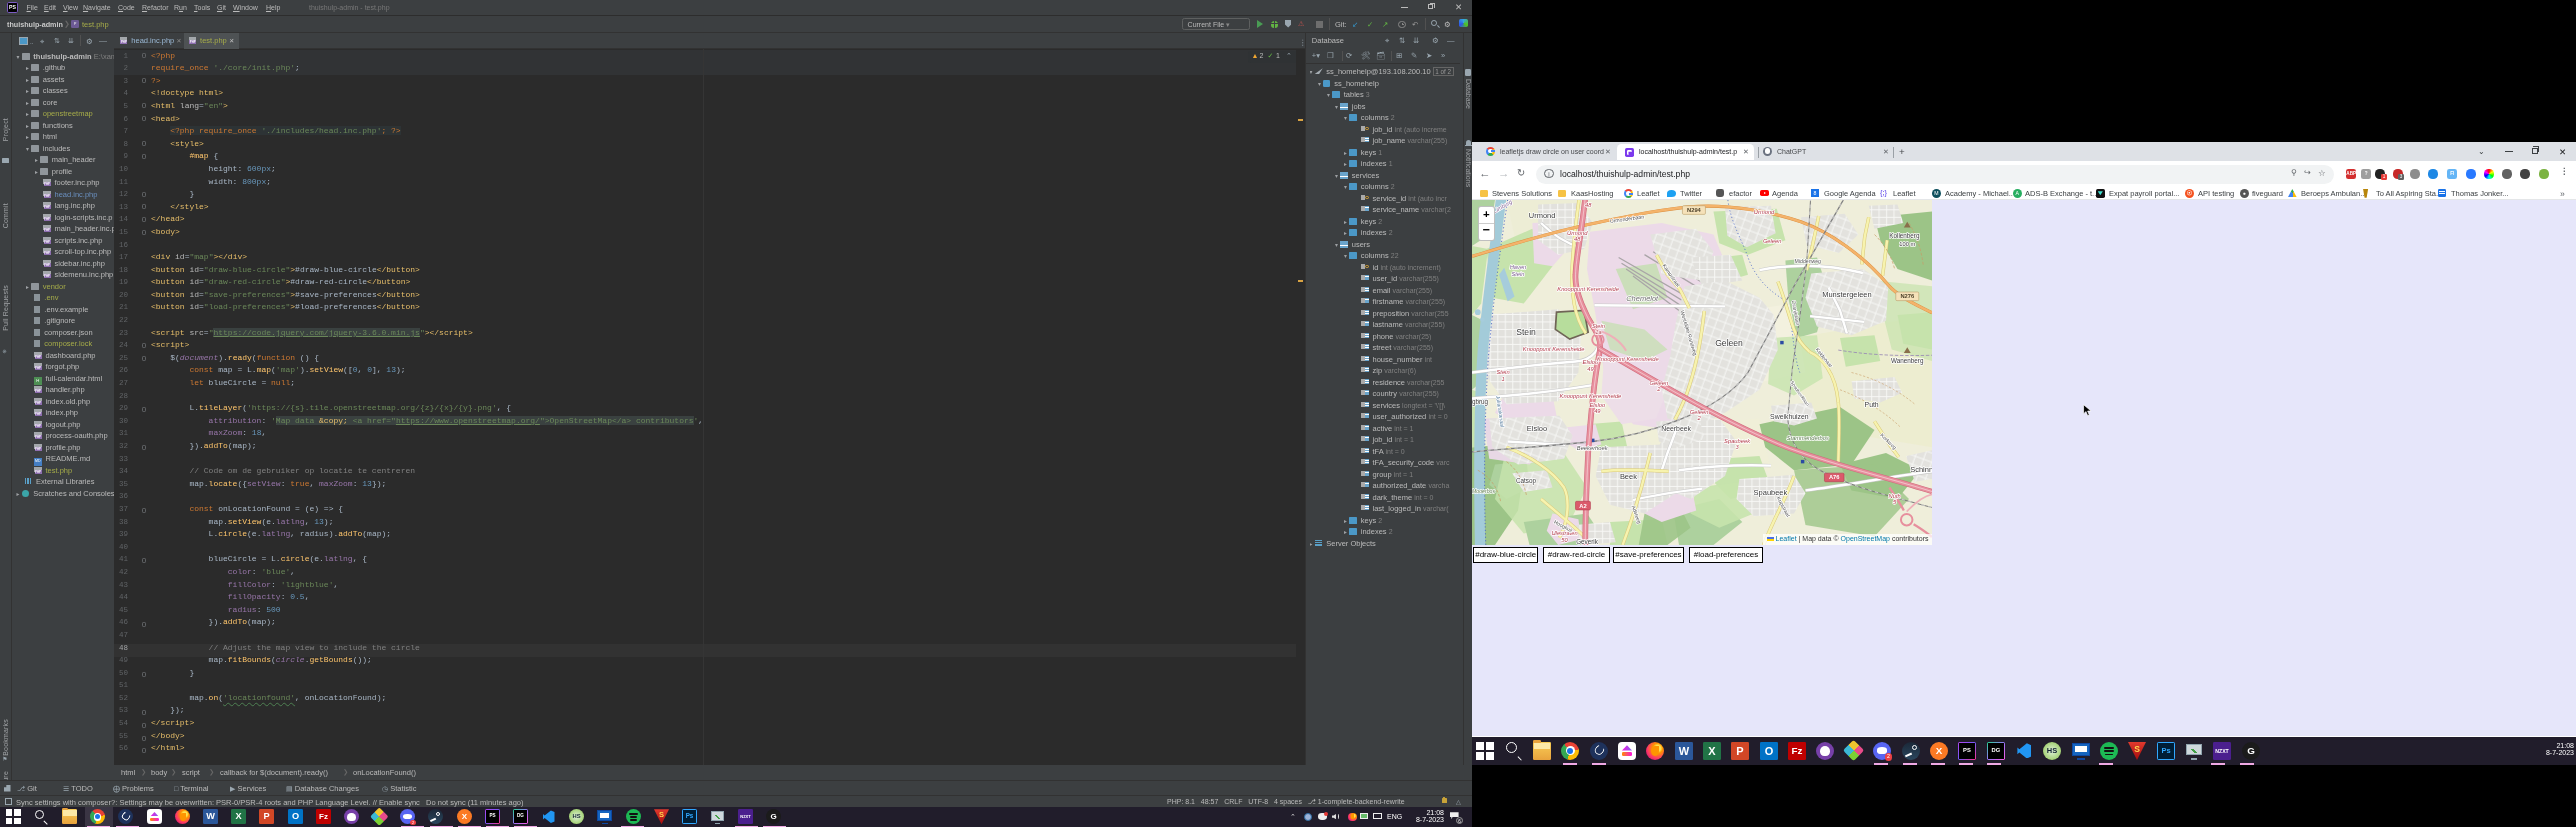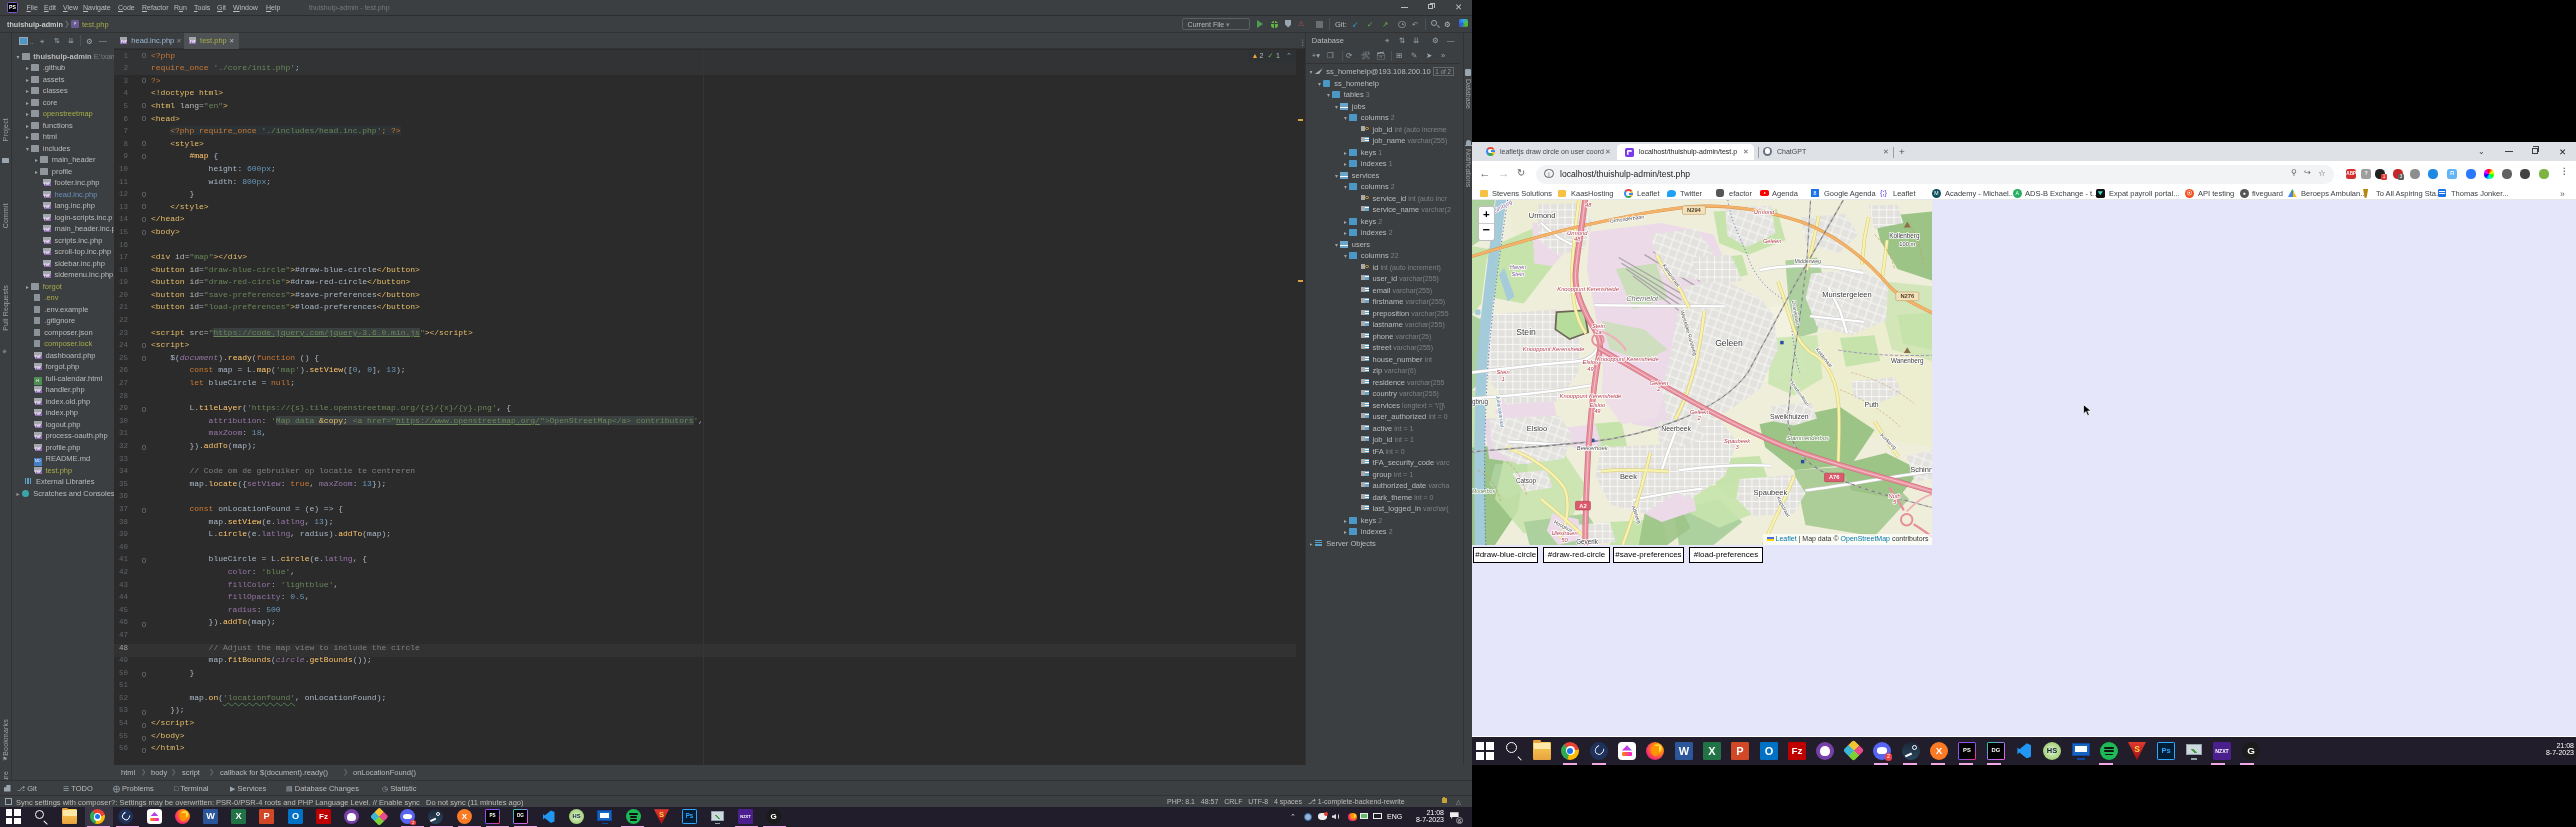--- a/index.html
+++ b/index.html
@@ -146,21 +146,21 @@
         <div class="trow" style="left:23px;top:133px"><span style="display:inline-block;color:#9da0a3;font-size:5.8px;margin-right:2.3px">▸</span><span style="display:inline-block;width:8px;height:6.3px;background:#90969b;border-radius:0.6px;margin-right:3.5px;position:relative;top:0.6px"></span>profile</div>
         <div class="trow" style="left:23px;top:144px"><span style="display:inline-block;width:8px"></span><span style="display:inline-block;width:7.5px;height:7.5px;background:#3c3f41;margin-right:4px;position:relative;top:1.2px"><span style="position:absolute;left:0;top:0;width:7.5px;height:5.2px;background:#a3a7ab"></span><span style="position:absolute;left:0.6px;bottom:0px;width:7px;height:4px;background:#8e6fb0;color:#fff;font-size:2.9px;line-height:4px;text-align:center;font-weight:bold">PHP</span></span>footer.inc.php</div>
         <div class="trow" style="left:23px;top:156px"><span style="display:inline-block;width:8px"></span><span style="display:inline-block;width:7.5px;height:7.5px;background:#3c3f41;margin-right:4px;position:relative;top:1.2px"><span style="position:absolute;left:0;top:0;width:7.5px;height:5.2px;background:#a3a7ab"></span><span style="position:absolute;left:0.6px;bottom:0px;width:7px;height:4px;background:#8e6fb0;color:#fff;font-size:2.9px;line-height:4px;text-align:center;font-weight:bold">PHP</span></span><span class="blue2">head.inc.php</span></div>
         <div class="trow" style="left:23px;top:167px"><span style="display:inline-block;width:8px"></span><span style="display:inline-block;width:7.5px;height:7.5px;background:#3c3f41;margin-right:4px;position:relative;top:1.2px"><span style="position:absolute;left:0;top:0;width:7.5px;height:5.2px;background:#a3a7ab"></span><span style="position:absolute;left:0.6px;bottom:0px;width:7px;height:4px;background:#8e6fb0;color:#fff;font-size:2.9px;line-height:4px;text-align:center;font-weight:bold">PHP</span></span>lang.inc.php</div>
         <div class="trow" style="left:23px;top:179px"><span style="display:inline-block;width:8px"></span><span style="display:inline-block;width:7.5px;height:7.5px;background:#3c3f41;margin-right:4px;position:relative;top:1.2px"><span style="position:absolute;left:0;top:0;width:7.5px;height:5.2px;background:#a3a7ab"></span><span style="position:absolute;left:0.6px;bottom:0px;width:7px;height:4px;background:#8e6fb0;color:#fff;font-size:2.9px;line-height:4px;text-align:center;font-weight:bold">PHP</span></span>login-scripts.inc.p</div>
         <div class="trow" style="left:23px;top:190px"><span style="display:inline-block;width:8px"></span><span style="display:inline-block;width:7.5px;height:7.5px;background:#3c3f41;margin-right:4px;position:relative;top:1.2px"><span style="position:absolute;left:0;top:0;width:7.5px;height:5.2px;background:#a3a7ab"></span><span style="position:absolute;left:0.6px;bottom:0px;width:7px;height:4px;background:#8e6fb0;color:#fff;font-size:2.9px;line-height:4px;text-align:center;font-weight:bold">PHP</span></span>main_header.inc.p</div>
         <div class="trow" style="left:23px;top:202px"><span style="display:inline-block;width:8px"></span><span style="display:inline-block;width:7.5px;height:7.5px;background:#3c3f41;margin-right:4px;position:relative;top:1.2px"><span style="position:absolute;left:0;top:0;width:7.5px;height:5.2px;background:#a3a7ab"></span><span style="position:absolute;left:0.6px;bottom:0px;width:7px;height:4px;background:#8e6fb0;color:#fff;font-size:2.9px;line-height:4px;text-align:center;font-weight:bold">PHP</span></span>scripts.inc.php</div>
         <div class="trow" style="left:23px;top:213px"><span style="display:inline-block;width:8px"></span><span style="display:inline-block;width:7.5px;height:7.5px;background:#3c3f41;margin-right:4px;position:relative;top:1.2px"><span style="position:absolute;left:0;top:0;width:7.5px;height:5.2px;background:#a3a7ab"></span><span style="position:absolute;left:0.6px;bottom:0px;width:7px;height:4px;background:#8e6fb0;color:#fff;font-size:2.9px;line-height:4px;text-align:center;font-weight:bold">PHP</span></span>scroll-top.inc.php</div>
         <div class="trow" style="left:23px;top:225px"><span style="display:inline-block;width:8px"></span><span style="display:inline-block;width:7.5px;height:7.5px;background:#3c3f41;margin-right:4px;position:relative;top:1.2px"><span style="position:absolute;left:0;top:0;width:7.5px;height:5.2px;background:#a3a7ab"></span><span style="position:absolute;left:0.6px;bottom:0px;width:7px;height:4px;background:#8e6fb0;color:#fff;font-size:2.9px;line-height:4px;text-align:center;font-weight:bold">PHP</span></span>sidebar.inc.php</div>
         <div class="trow" style="left:23px;top:236px"><span style="display:inline-block;width:8px"></span><span style="display:inline-block;width:7.5px;height:7.5px;background:#3c3f41;margin-right:4px;position:relative;top:1.2px"><span style="position:absolute;left:0;top:0;width:7.5px;height:5.2px;background:#a3a7ab"></span><span style="position:absolute;left:0.6px;bottom:0px;width:7px;height:4px;background:#8e6fb0;color:#fff;font-size:2.9px;line-height:4px;text-align:center;font-weight:bold">PHP</span></span>sidemenu.inc.php</div>
-        <div class="trow" style="left:14px;top:248px"><span style="display:inline-block;color:#9da0a3;font-size:5.8px;margin-right:2.3px">▸</span><span style="display:inline-block;width:8px;height:6.3px;background:#90969b;border-radius:0.6px;margin-right:3.5px;position:relative;top:0.6px"></span><span class="olive">forgot</span></div>
+        <div class="trow" style="left:14px;top:248px"><span style="display:inline-block;color:#9da0a3;font-size:5.8px;margin-right:2.3px">▸</span><span style="display:inline-block;width:8px;height:6.3px;background:#90969b;border-radius:0.6px;margin-right:3.5px;position:relative;top:0.6px"></span><span class="olive">vendor</span></div>
         <div class="trow" style="left:14px;top:259px"><span style="display:inline-block;width:8px"></span><span style="display:inline-block;width:6.3px;height:7.5px;background:#8a9399;margin-right:4px;position:relative;top:1.2px"></span><span class="olive">.env</span></div>
         <div class="trow" style="left:14px;top:271px"><span style="display:inline-block;width:8px"></span><span style="display:inline-block;width:6.3px;height:7.5px;background:#8a9399;margin-right:4px;position:relative;top:1.2px"></span>.env.example</div>
         <div class="trow" style="left:14px;top:282px"><span style="display:inline-block;width:8px"></span><span style="display:inline-block;width:6.3px;height:7.5px;background:#8a9399;margin-right:4px;position:relative;top:1.2px"></span>.gitignore</div>
         <div class="trow" style="left:14px;top:294px"><span style="display:inline-block;width:8px"></span><span style="display:inline-block;width:6.3px;height:7.5px;background:#8a9399;margin-right:4px;position:relative;top:1.2px"></span>composer.json</div>
         <div class="trow" style="left:14px;top:305px"><span style="display:inline-block;width:8px"></span><span style="display:inline-block;width:6.3px;height:7.5px;background:#8a9399;margin-right:4px;position:relative;top:1.2px"></span><span class="olive">composer.lock</span></div>
         <div class="trow" style="left:14px;top:317px"><span style="display:inline-block;width:8px"></span><span style="display:inline-block;width:7.5px;height:7.5px;background:#3c3f41;margin-right:4px;position:relative;top:1.2px"><span style="position:absolute;left:0;top:0;width:7.5px;height:5.2px;background:#a3a7ab"></span><span style="position:absolute;left:0.6px;bottom:0px;width:7px;height:4px;background:#8e6fb0;color:#fff;font-size:2.9px;line-height:4px;text-align:center;font-weight:bold">PHP</span></span>dashboard.php</div>
         <div class="trow" style="left:14px;top:328px"><span style="display:inline-block;width:8px"></span><span style="display:inline-block;width:7.5px;height:7.5px;background:#3c3f41;margin-right:4px;position:relative;top:1.2px"><span style="position:absolute;left:0;top:0;width:7.5px;height:5.2px;background:#a3a7ab"></span><span style="position:absolute;left:0.6px;bottom:0px;width:7px;height:4px;background:#8e6fb0;color:#fff;font-size:2.9px;line-height:4px;text-align:center;font-weight:bold">PHP</span></span>forgot.php</div>
         <div class="trow" style="left:14px;top:340px"><span style="display:inline-block;width:8px"></span><span style="display:inline-block;width:7.5px;height:7.5px;background:#4e8f54;margin-right:4px;position:relative;top:1.2px;color:#fff;font-size:4px;text-align:center;line-height:7.5px">H</span>full-calendar.html</div>
         <div class="trow" style="left:14px;top:351px"><span style="display:inline-block;width:8px"></span><span style="display:inline-block;width:7.5px;height:7.5px;background:#3c3f41;margin-right:4px;position:relative;top:1.2px"><span style="position:absolute;left:0;top:0;width:7.5px;height:5.2px;background:#a3a7ab"></span><span style="position:absolute;left:0.6px;bottom:0px;width:7px;height:4px;background:#8e6fb0;color:#fff;font-size:2.9px;line-height:4px;text-align:center;font-weight:bold">PHP</span></span>handler.php</div>
         <div class="trow" style="left:14px;top:363px"><span style="display:inline-block;width:8px"></span><span style="display:inline-block;width:7.5px;height:7.5px;background:#3c3f41;margin-right:4px;position:relative;top:1.2px"><span style="position:absolute;left:0;top:0;width:7.5px;height:5.2px;background:#a3a7ab"></span><span style="position:absolute;left:0.6px;bottom:0px;width:7px;height:4px;background:#8e6fb0;color:#fff;font-size:2.9px;line-height:4px;text-align:center;font-weight:bold">PHP</span></span>index.old.php</div>

